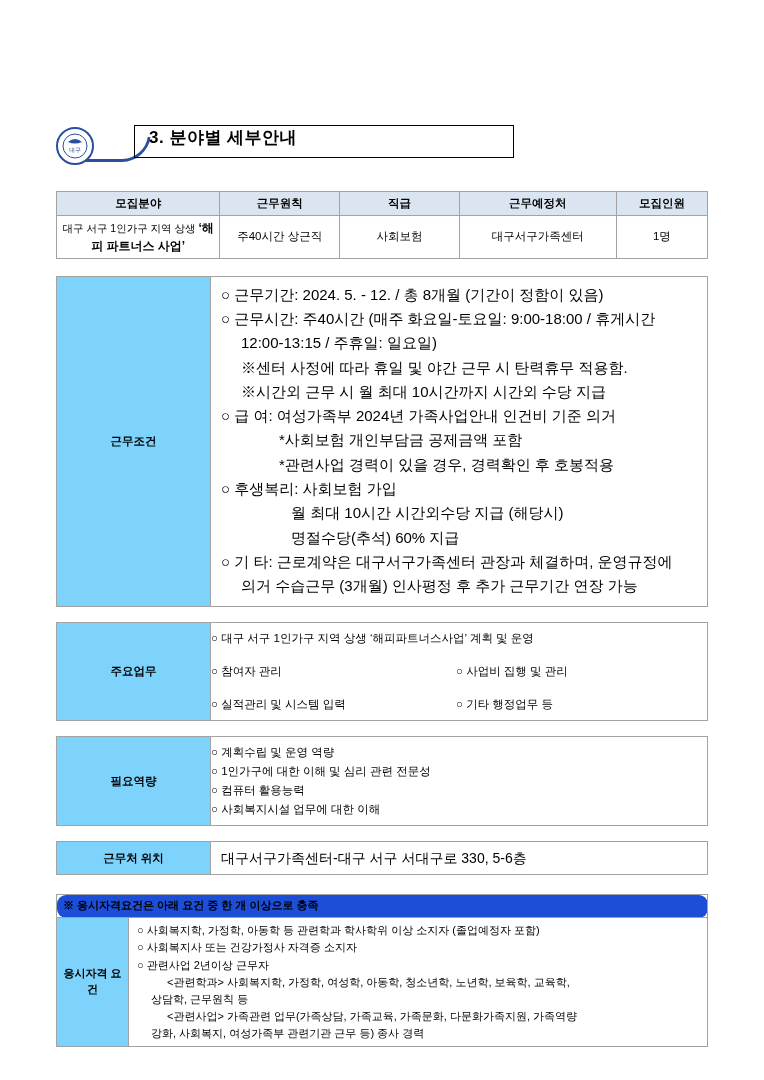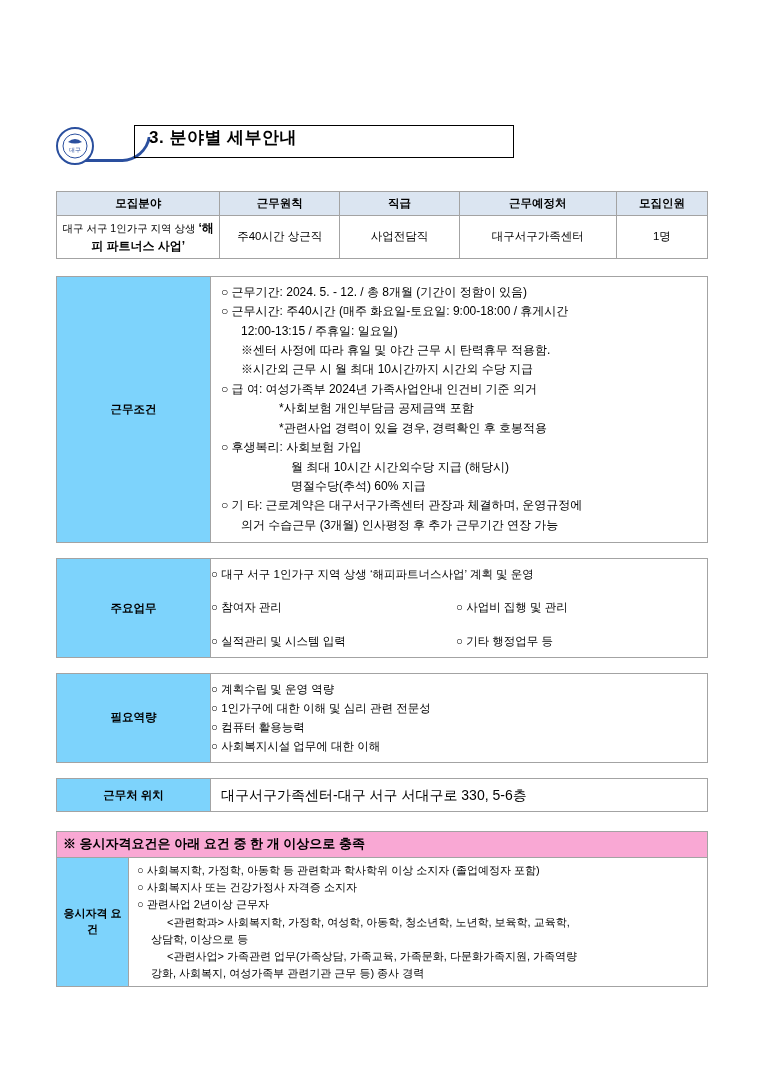--- a/index.html
+++ b/index.html
@@ -124,39 +124,40 @@
     display: block;
     padding-left: 58px;
   }
   .sub3 {
     display: block;
     padding-left: 70px;
   }
   .cond-cell {
     padding: 6px 8px 7px 10px;
   }
-  .cond-cell span { line-height: 1.62; font-size: 12px; }
+  .cond-cell span { line-height: 1.62; font-size: 15px; }
 
   .main-cell { padding: 6px 8px 6px 0; }
   .main-cell span { line-height: 1.66; font-size: 11.5px; }
   .inline-2 {
     display: flex;
   }
   .inline-2 > em {
     font-style: normal;
     display: inline-block;
     margin-top: 14px;
   }
   .col-a { width: 245px; }
 
   .qual-head td {
-    background: #f9a8d4;
+    background: #1d4ed8;
     font-weight: bold;
-    font-size: 13px;
+    font-size: 11px;
     padding: 3px 6px;
+    border-radius: 9px;
   }
   .qual-body { padding: 4px 6px 4px 8px; }
   .qual-body span { display: block; line-height: 1.56; font-size: 11px; }
   .hang {
     display: block;
     padding-left: 68px;
     text-indent: -68px;
     line-height: 1.56;
     margin-left: 30px;
   }
@@ -202,21 +203,21 @@
     </tr>
     <tr>
       <td class="ctr two-line" style="font-size:10.5px">
         <span>대구 서구 1인가구 지역 상생</span>
         <span class="bold" style="font-size:12px">‘해피 파트너스 사업’</span>
       </td>
       <td class="ctr two-line">
         <span>주40시간</span>
         <span>상근직</span>
       </td>
-      <td class="ctr">사업전담직</td>
+      <td class="ctr">사회보험</td>
       <td class="ctr">대구서구가족센터</td>
       <td class="ctr">1명</td>
     </tr>
   </tbody>
     </table>
 
   <table class="t-cond">
     <colgroup>
       <col style="width:154px">
       <col>
@@ -309,21 +310,21 @@
     <tr>
       <td class="label-cell" style="font-size:11px">
         <span>응시자격</span>
         <span>요건</span>
       </td>
       <td class="qual-body">
         <span>○ 사회복지학, 가정학, 아동학 등 관련학과 학사학위 이상 소지자 (졸업예정자 포함)</span>
         <span>○ 사회복지사 또는 건강가정사 자격증 소지자</span>
         <span>○ 관련사업 2년이상 근무자</span>
         <span class="hang">&lt;관련학과&gt;  사회복지학,  가정학,  여성학,  아동학,  청소년학,  노년학,  보육학,  교육학,</span>
-        <span style="padding-left:14px">상담학, 이상으로 등</span>
+        <span style="padding-left:14px">상담학, 근무원칙 등</span>
         <span class="hang">&lt;관련사업&gt;  가족관련  업무(가족상담,  가족교육,  가족문화,  다문화가족지원,  가족역량</span>
         <span style="padding-left:14px">강화, 사회복지, 여성가족부 관련기관 근무 등) 종사 경력</span>
       </td>
     </tr>
   </tbody>
     </table>
 
 </div>
 
 </body></html>

